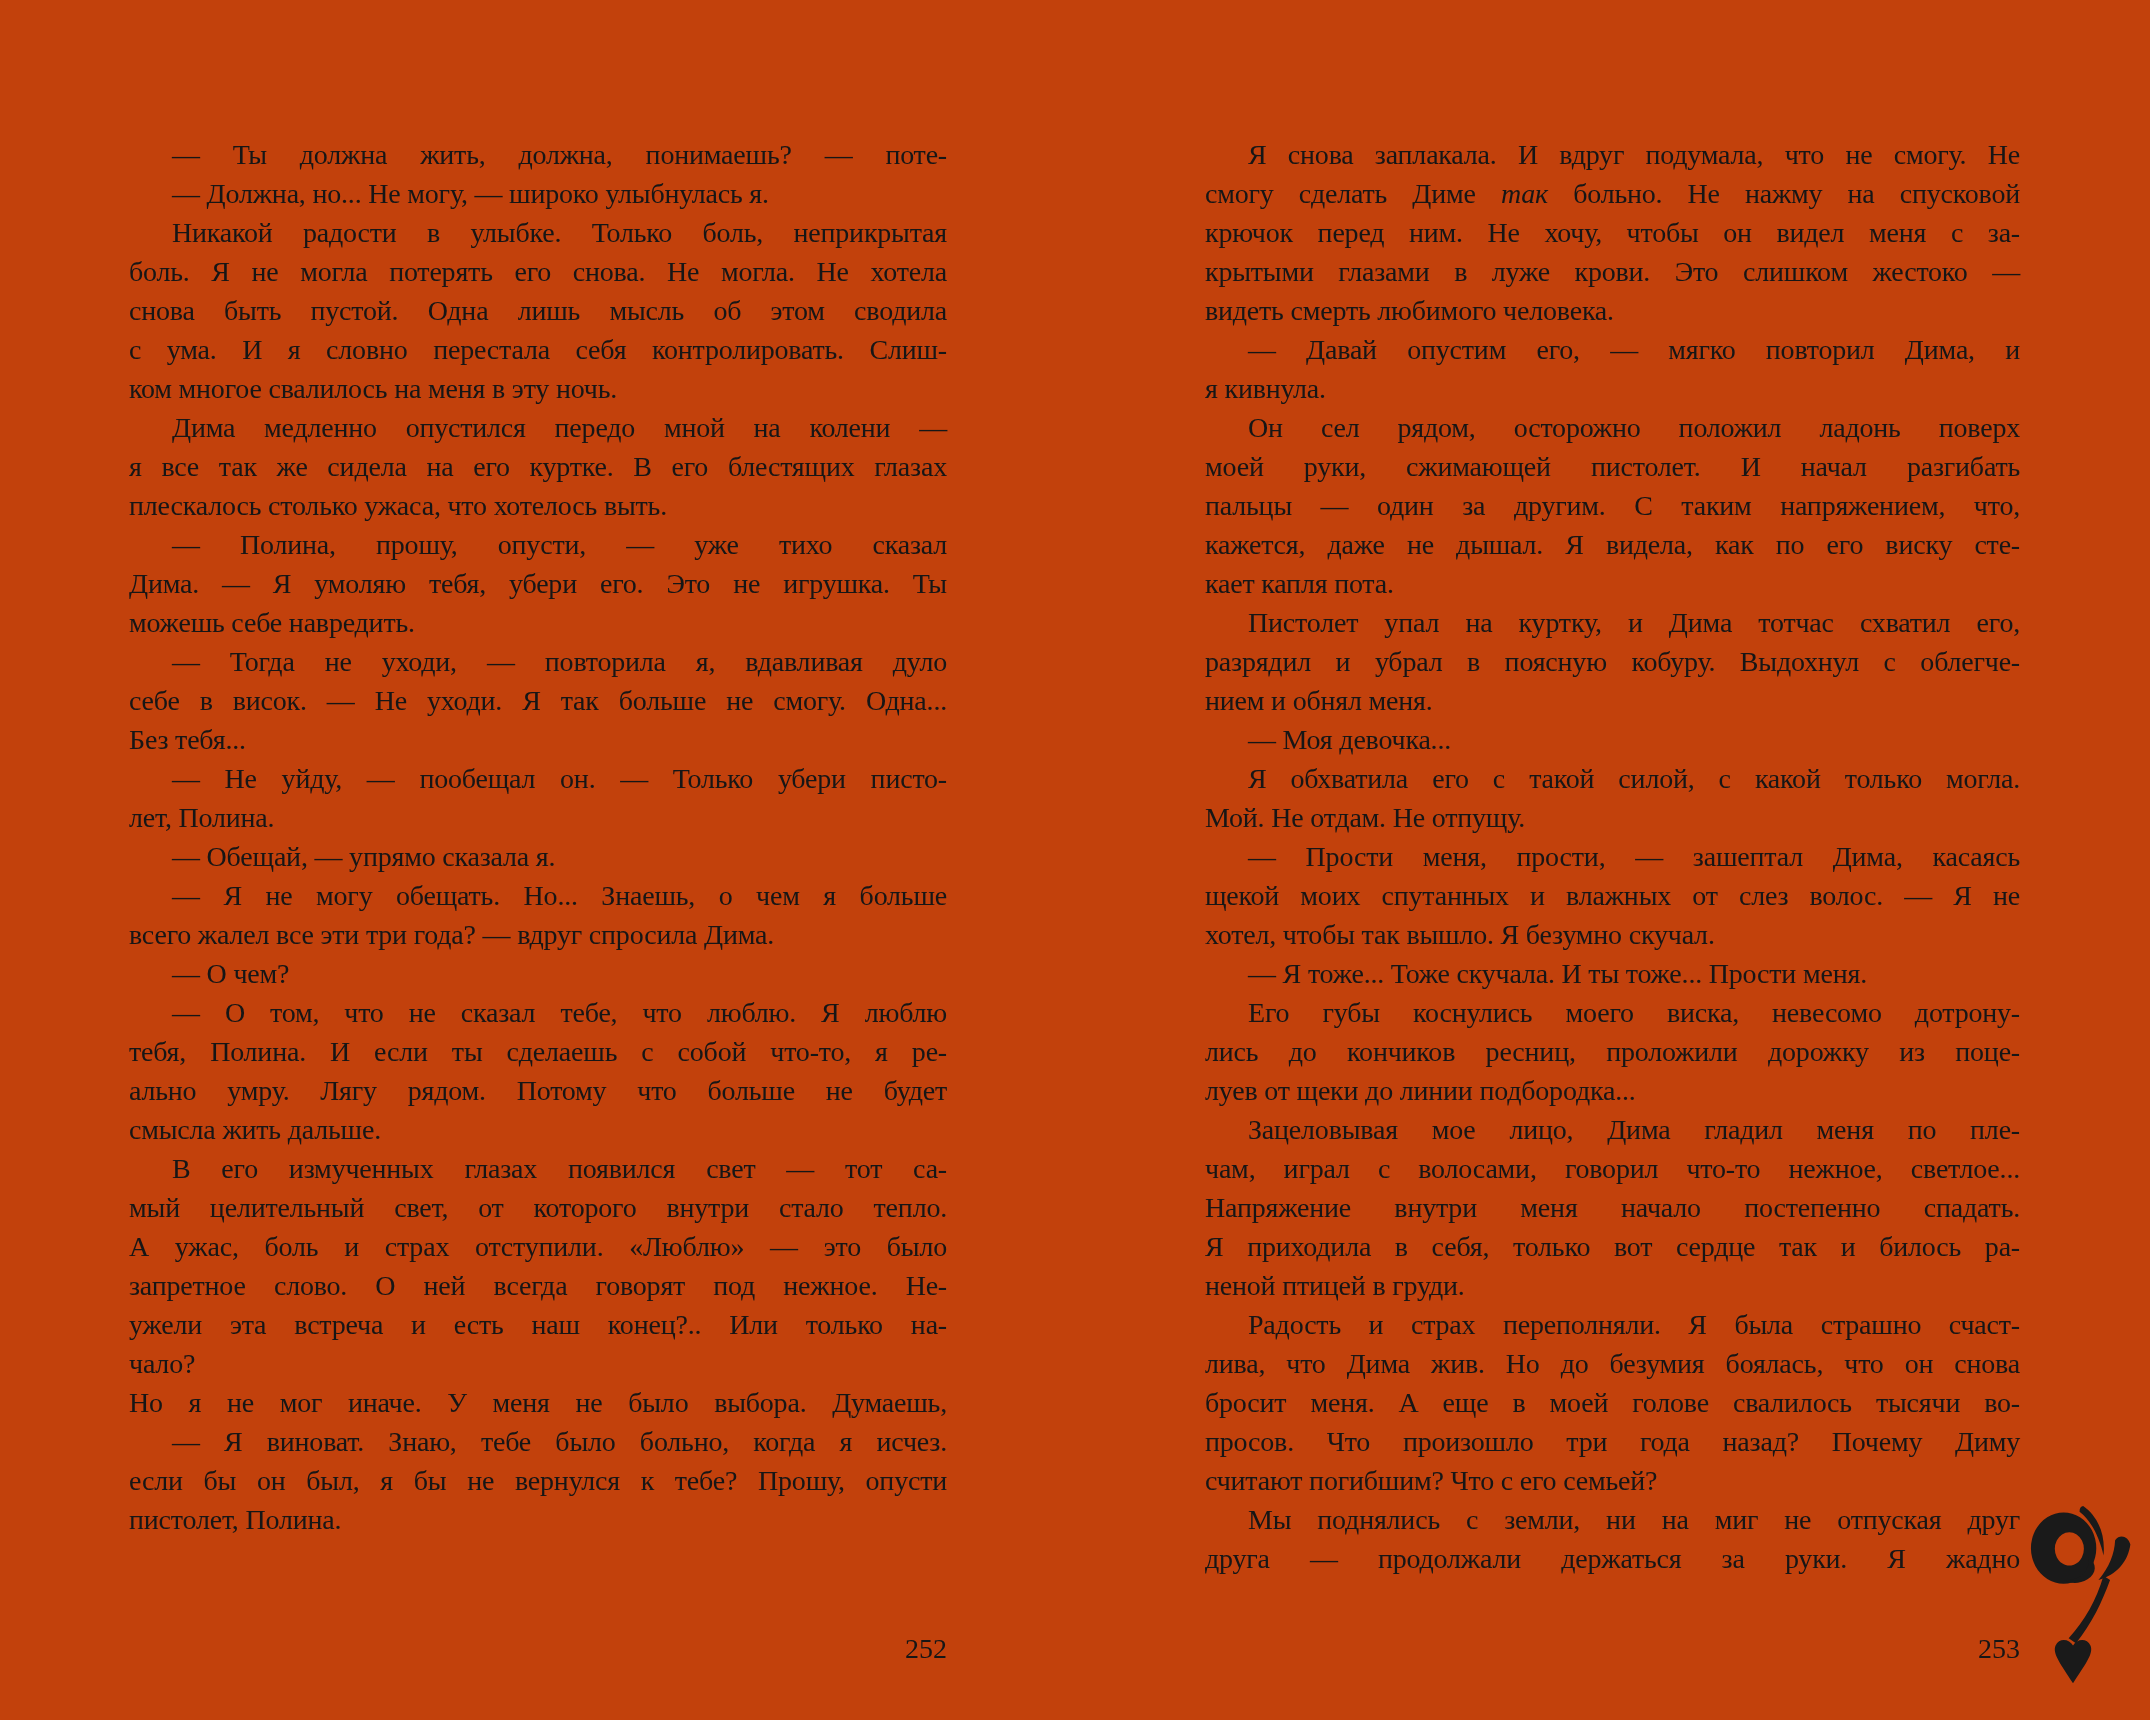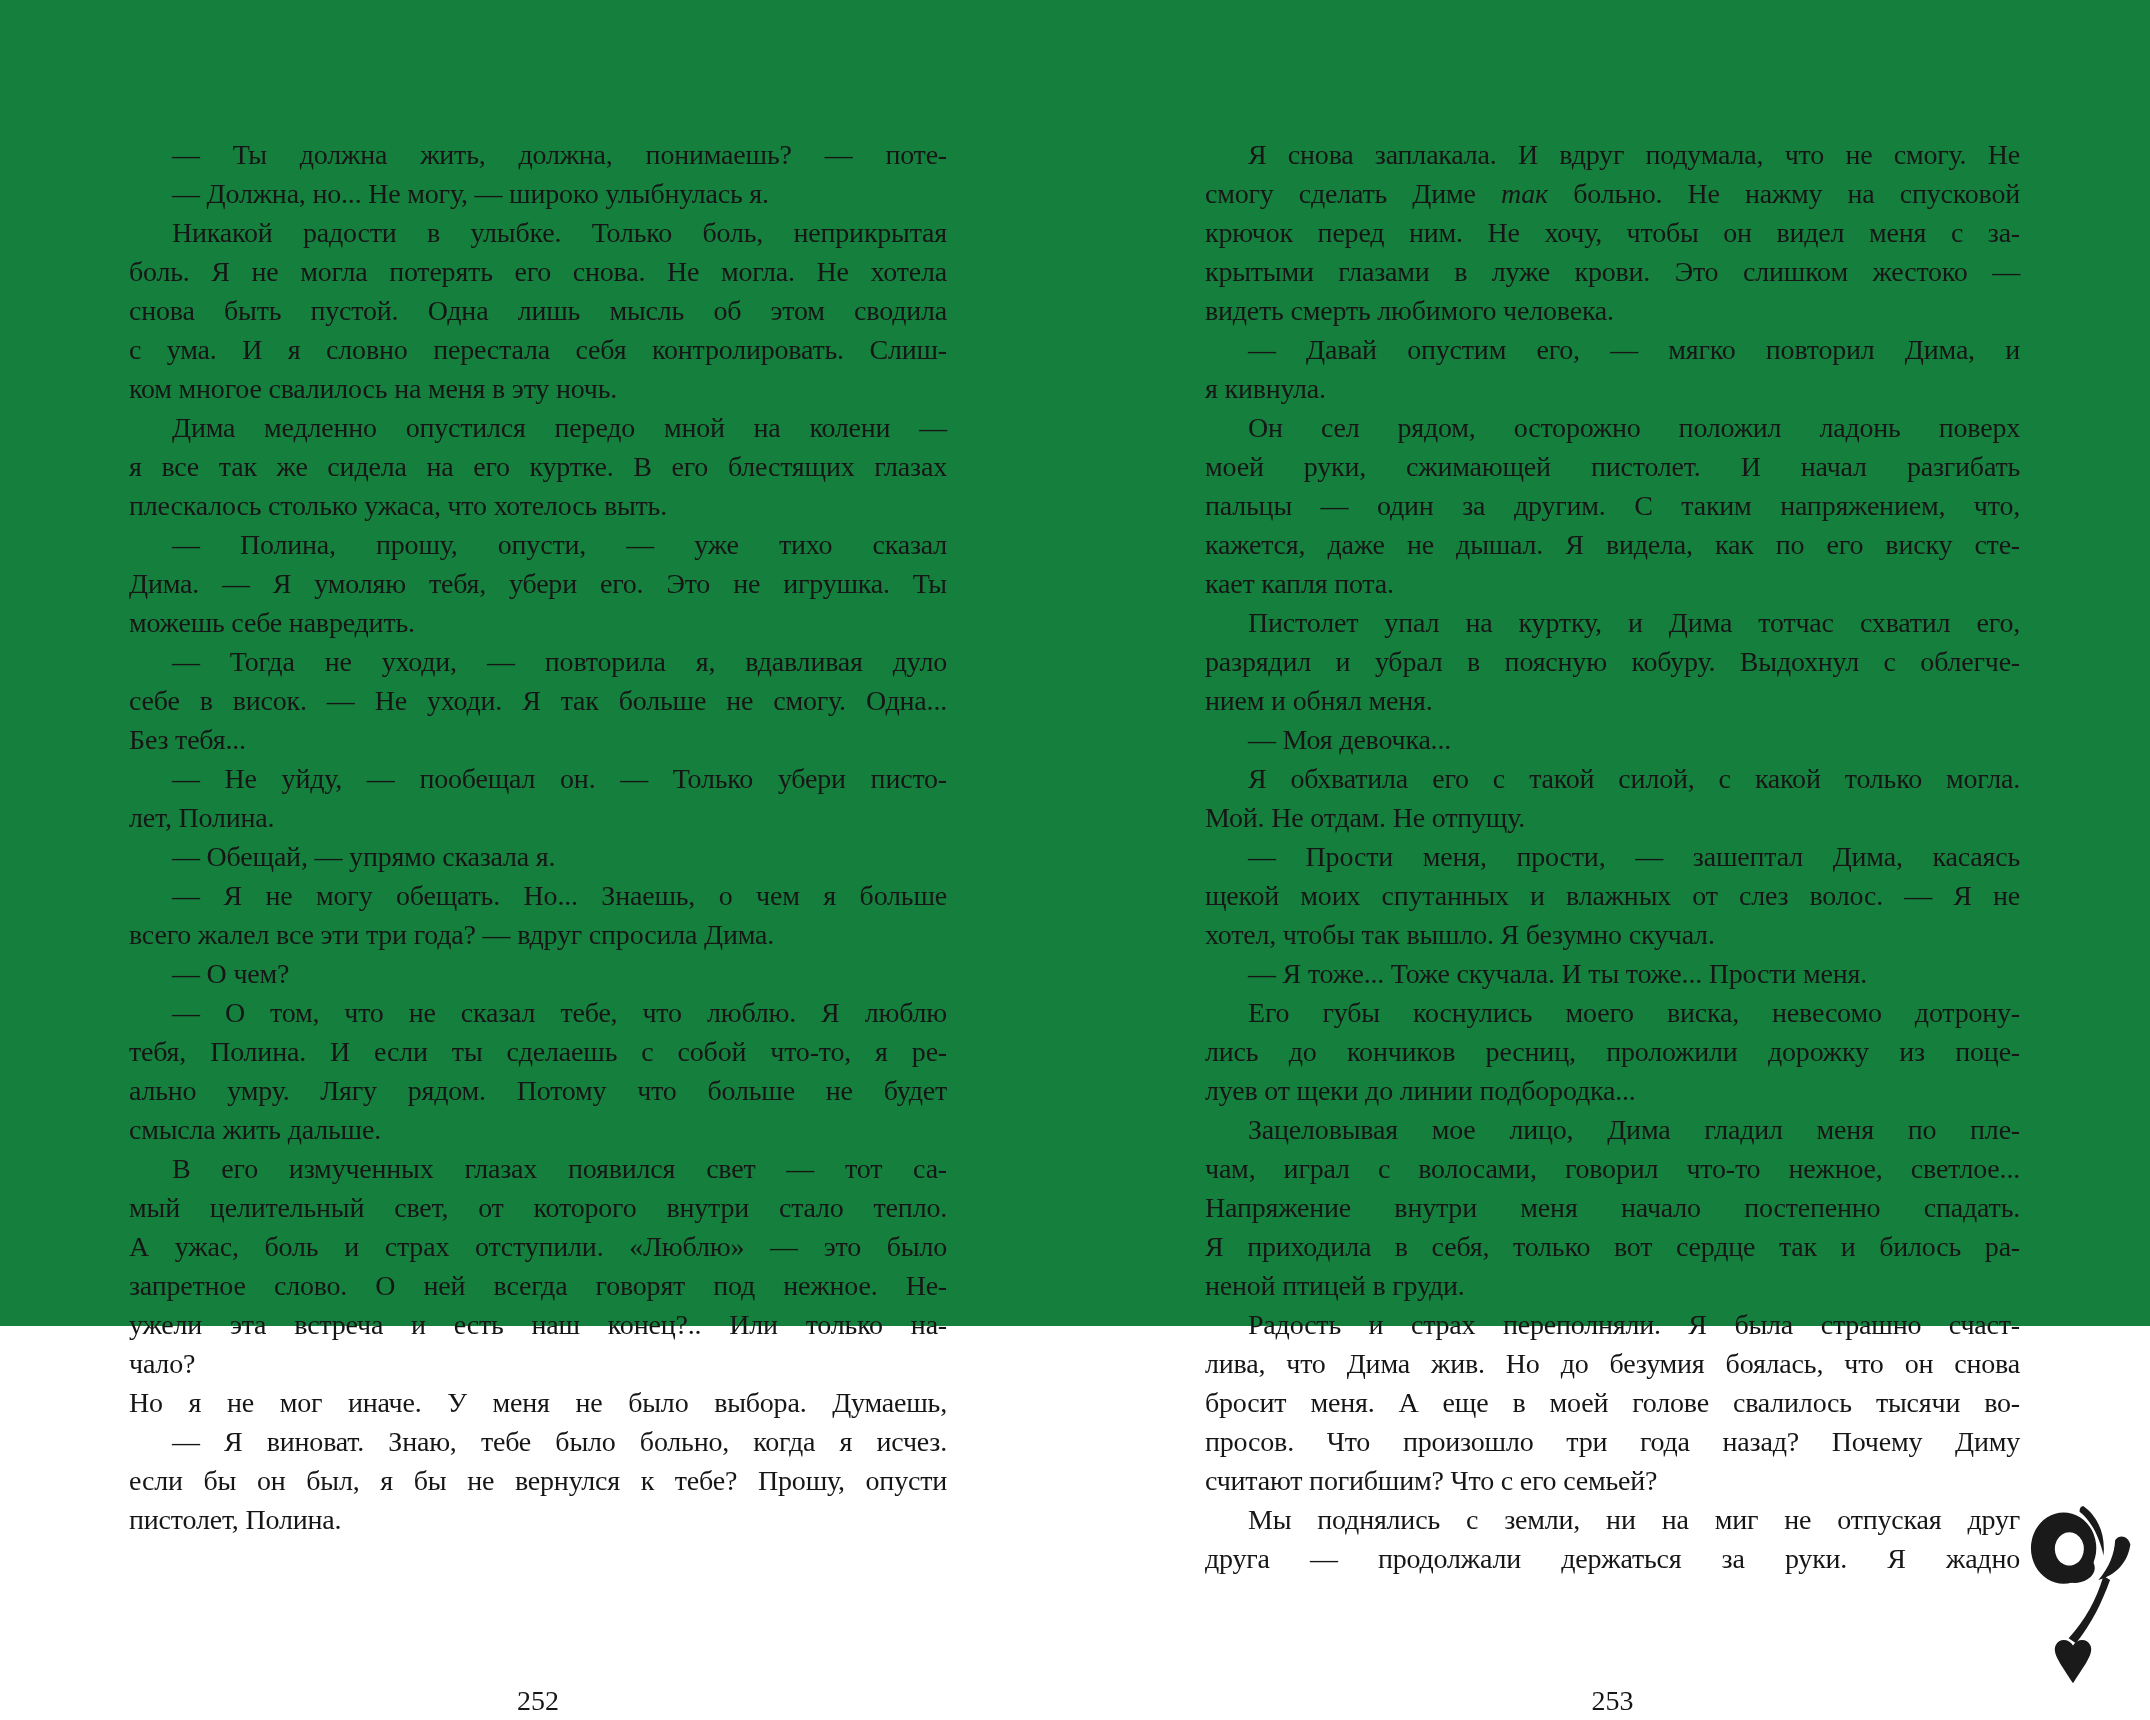--- a/index.html
+++ b/index.html
@@ -2,42 +2,42 @@
 <html style="font-size:11.7px"><head>
 <meta charset="utf-8">
 <style>
   html, body {
     margin: 0; padding: 0;
     width: 2151px; height: 1720px;
     background: #ffffff;
     overflow: hidden;
     font-family: "Liberation Serif", "DejaVu Serif", serif;
   }
-  .spread { position: relative; width: 2151px; height: 1326px; background: #15803d; }
+  .spread { position: relative; width: 2151px; height: 1720px; background: #c2410c; }
   .page-column {
     position: absolute; top: 135px;
     color: #161616;
   }
   .page-column.left  { left: 129px;  width: 818px; }
   .page-column.right { left: 1205px; width: 815px; }
   .line {
     font-size: 28px;
     line-height: 39px;
     height: 39px;
     letter-spacing: -0.2px;
     white-space: normal;
     text-align: left;
     color: #161616;
   }
   .line.indent { text-indent: 43px; }
   .line.jfull  { text-align: justify; text-align-last: justify; }
   .pagenum {
-    position: absolute; top: 1683px;
+    position: absolute; top: 1631px;
     font-size: 28px; line-height: 35px;
-    text-align: center; color: #161616;
+    text-align: right; color: #161616;
   }
   .pagenum.left  { left: 129px;  width: 818px; }
   .pagenum.right { left: 1205px; width: 815px; }
   .ornament {
     position: absolute;
     left: 2028px; top: 1503px;
     width: 106px; height: 189px;
   }
   i { font-style: italic; margin-top: 20px; }
 </style>

